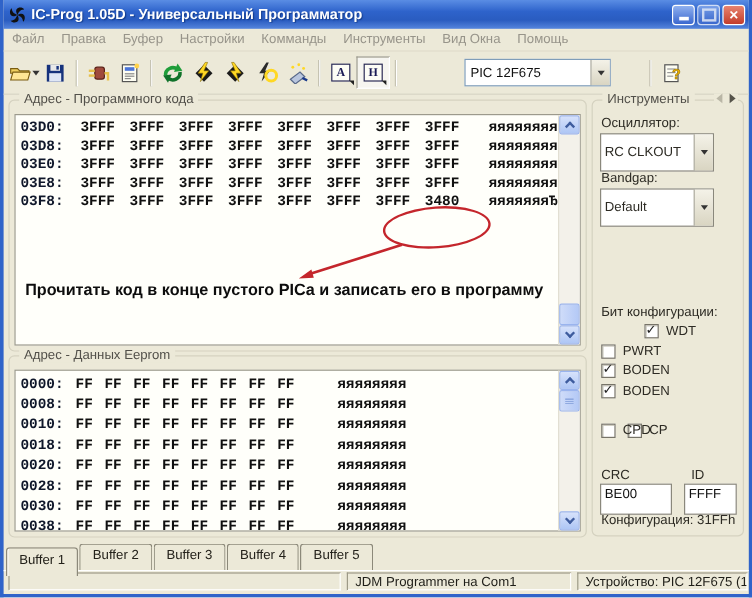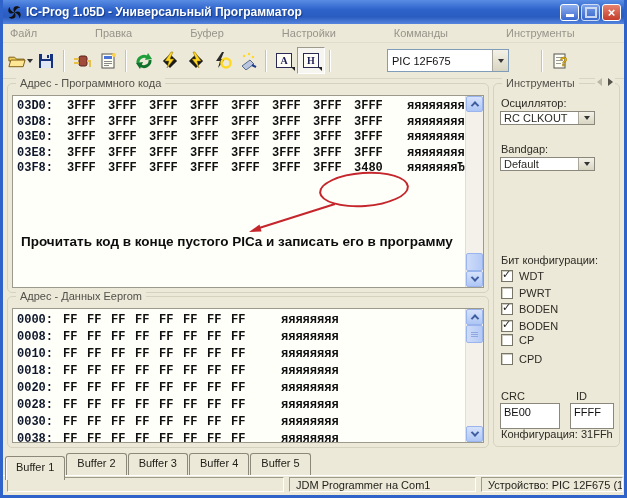--- a/index.html
+++ b/index.html
@@ -15,21 +15,21 @@
   .tbtns{display:flex;gap:2px;}
   .tb{width:19px;height:17px;border-radius:3px;border:1px solid #fff;display:flex;align-items:center;
       justify-content:center;font-size:11px;color:#fff;box-sizing:border-box;}
   .tb.min,.tb.max{background:linear-gradient(180deg,#8fb0ef,#3b68cf);}
   .tb.max{opacity:.75;}
   .tb.close{background:linear-gradient(180deg,#e8836f,#c33d2b);font-weight:bold;font-size:13px;}
   .minbar{width:8px;height:3px;background:#fff;margin-top:7px;}
   .maxbox{width:8px;height:7px;border:2px solid #fff;}
   
   .menubar{height:18px;display:flex;align-items:center;font-size:11px;color:#97948a;
-           border-bottom:1px solid #e0ddcb;gap:44px;}
+           border-bottom:1px solid #e0ddcb;}
   .menu-item{padding:1px 7px;white-space:nowrap;}
   
   .toolbar{height:35px;display:flex;align-items:center;border-bottom:1px solid #d8d5c5;padding-left:4px;}
   .tbtn{width:26px;height:25px;display:flex;align-items:center;justify-content:center;flex:0 0 auto;}
   .tsep{width:1px;height:22px;background:#c6c3b2;border-right:1px solid #fff;margin:0 4px;flex:0 0 auto;}
   .caret{width:0;height:0;border-left:3px solid transparent;border-right:3px solid transparent;
          border-top:4px solid #333;margin-left:1px;}
   .letterbox{border:1px solid #2a2a55;font:bold 10px "Liberation Serif",serif;color:#1a1a55;
              padding:1px 3px;background:#fdfdf6;position:relative;}
   .letterbox:after{content:"";position:absolute;right:-4px;bottom:-4px;width:0;height:0;
@@ -77,21 +77,21 @@
   .chev.down{transform:rotate(225deg) translate(1px,1px);}
   .strack{flex:1;position:relative;}
   .sthumb{position:absolute;left:0;right:0;height:18px;background:linear-gradient(90deg,#cfdcf9,#b4c9f6);
           border:1px solid #9ab4ee;border-radius:2px;box-sizing:border-box;}
   .sthumb.bottom{bottom:0;} .sthumb.top{top:0;}
   .grip{margin:6px auto 0;width:7px;height:5px;
         background:repeating-linear-gradient(180deg,#8fa9e0 0 1px,transparent 1px 2px);}
   
   .cfg-inner{position:absolute;left:0;top:0;right:0;bottom:0;font-size:11px;color:#2d2b24;}
   .cfg-label{position:absolute;left:7px;white-space:nowrap;}
-  .cfg-combo{position:absolute;left:6px;right:24px;height:14px;background:#fff;border:1px solid #8a887c;
+  .cfg-combo{position:absolute;left:6px;right:24px;height:32px;background:#fff;border:1px solid #8a887c;
              display:flex;align-items:center;box-sizing:border-box;}
   .cfg-combo .cv{flex:1;padding-left:3px;font-size:11px;}
   .pager{position:absolute;right:4px;top:-6px;background:#ece9d8;padding:0 2px;display:flex;gap:6px;align-items:center;}
   .pg{width:0;height:0;border-top:4px solid transparent;border-bottom:4px solid transparent;}
   .pg.left{border-right:5px solid #b9b6a6;}
   .pg.right{border-left:5px solid #55534a;}
   .fuse-row{position:absolute;left:7px;display:flex;align-items:center;height:14px;}
   .cbx{width:12px;height:12px;background:#fff;border:1px solid #777468;box-shadow:inset 1px 1px 0 #cfcdc2;
        box-sizing:border-box;margin-right:6px;position:relative;}
   .cbx.checked:after{content:"✓";position:absolute;left:0px;top:-3px;font:bold 11px "DejaVu Sans",sans-serif;color:#222;}
@@ -323,37 +323,37 @@
         </div>
         <span class="cfg-label" style="top:59px;">Bandgap:</span>
         <div class="cfg-combo" style="top:73px;">
           <span class="cv">Default</span>
           <span class="dd-btn">
               <i></i>
             </span>
         </div>
         <span class="cfg-label" style="top:170px;">Бит конфигурации:</span>
         <div id="fuses">
-            <div class="fuse-row" style="top: 185px;">
+            <div class="fuse-row" style="top: 185px; margin-left: 36px;">
               <span class="cbx checked"></span>
               <span>WDT</span>
             </div>
             <div class="fuse-row" style="top: 201.5px;">
               <span class="cbx"></span>
               <span>PWRT</span>
             </div>
             <div class="fuse-row" style="top: 218px;">
               <span class="cbx checked"></span>
               <span>BODEN</span>
             </div>
             <div class="fuse-row" style="top: 234.5px;">
               <span class="cbx checked"></span>
               <span>BODEN</span>
             </div>
-            <div class="fuse-row" style="top: 249px;">
+            <div class="fuse-row" style="top: 268px; margin-left: 22px;">
               <span class="cbx"></span>
               <span>CP</span>
             </div>
             <div class="fuse-row" style="top: 267.5px;">
               <span class="cbx"></span>
               <span>CPD</span>
             </div>
           </div>
         <span class="cfg-label" style="top:306px;">CRC</span>
         <span class="cfg-label" style="left:82px;top:306px;">ID</span>

